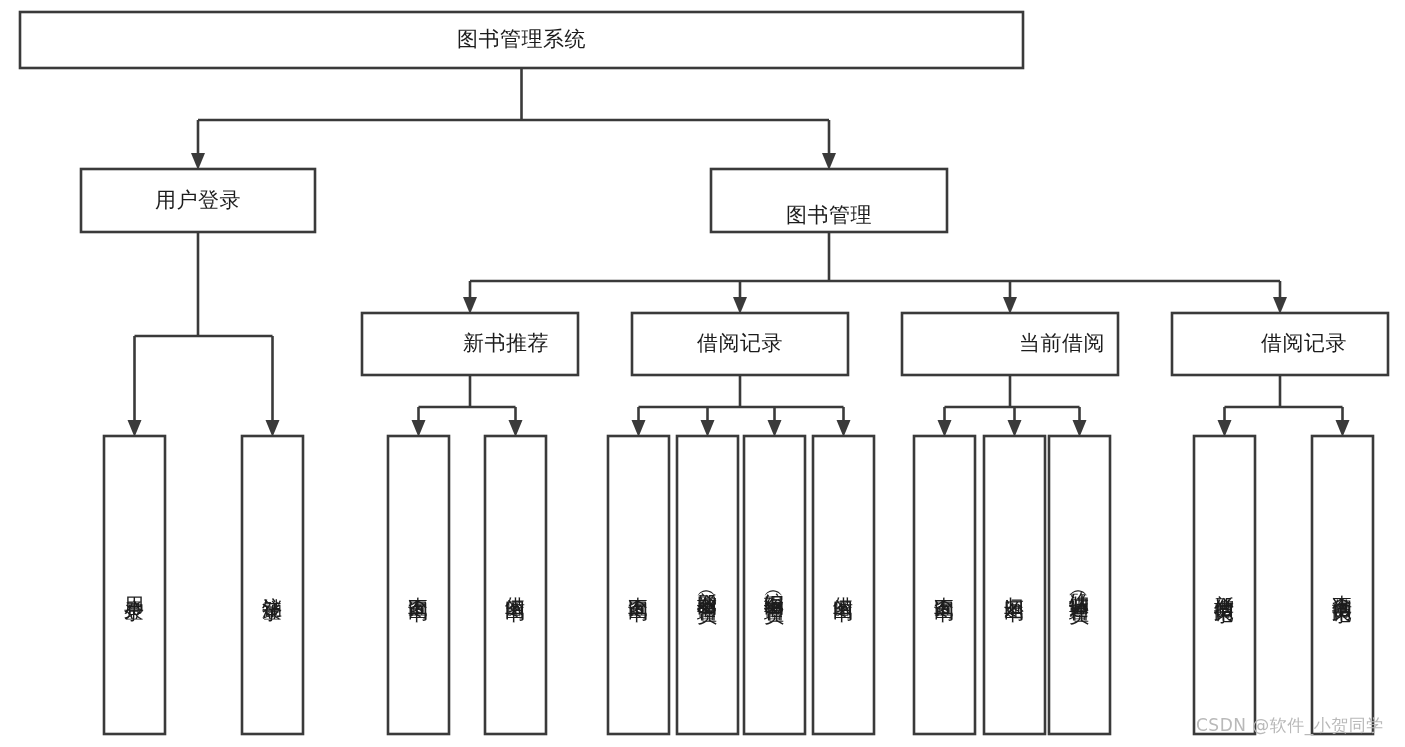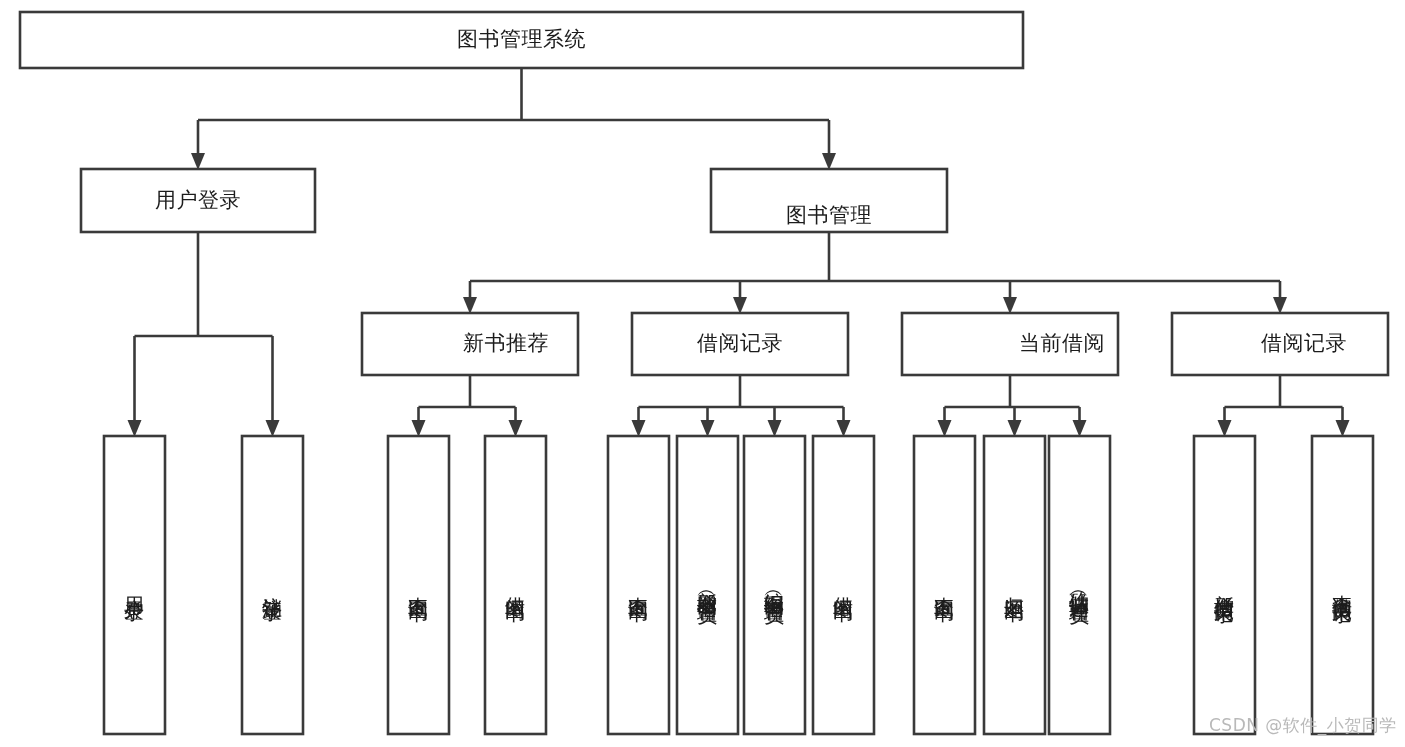--- a/index.html
+++ b/index.html
@@ -68,21 +68,20 @@
     white-space: nowrap;
     pointer-events: none;
   }
   .watermark {
     position: absolute;
     font-size: 17px;
     color: #b9b9b9;
     white-space: nowrap;
     letter-spacing: 0.5px;
     pointer-events: none;
-    padding-left: 13px;
   }
 </style>
 </head>
 <body>
 
 <div id="diagram-root">
 
   <svg class="diagram" viewBox="0 0 1405 747">
     <g id="edge-layer">
         <g>

